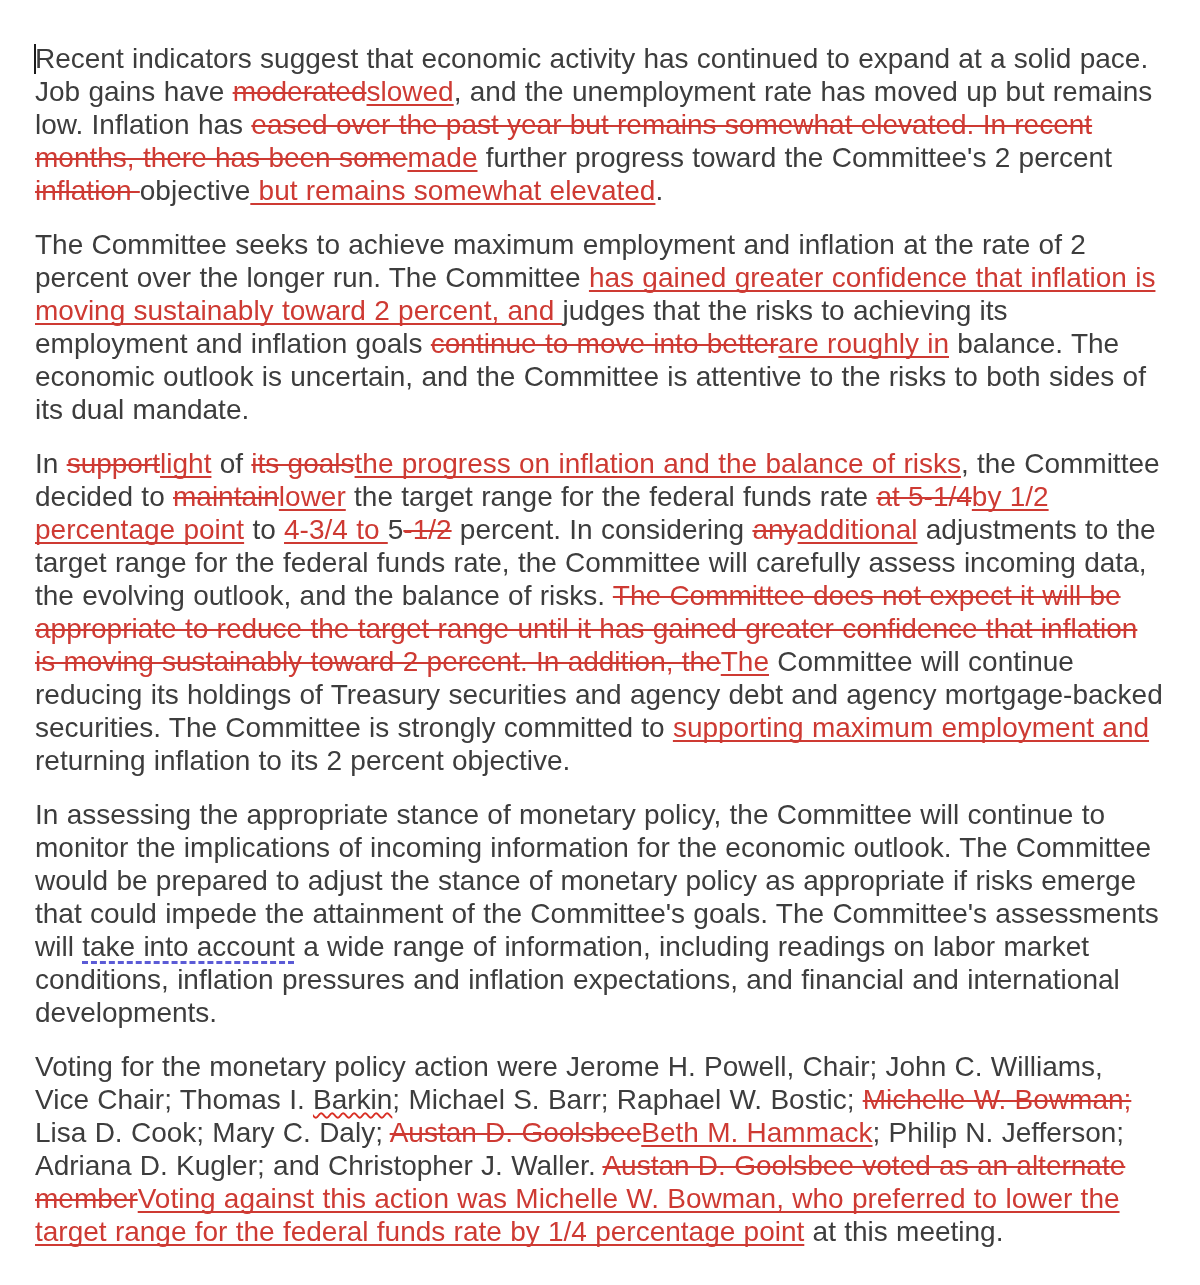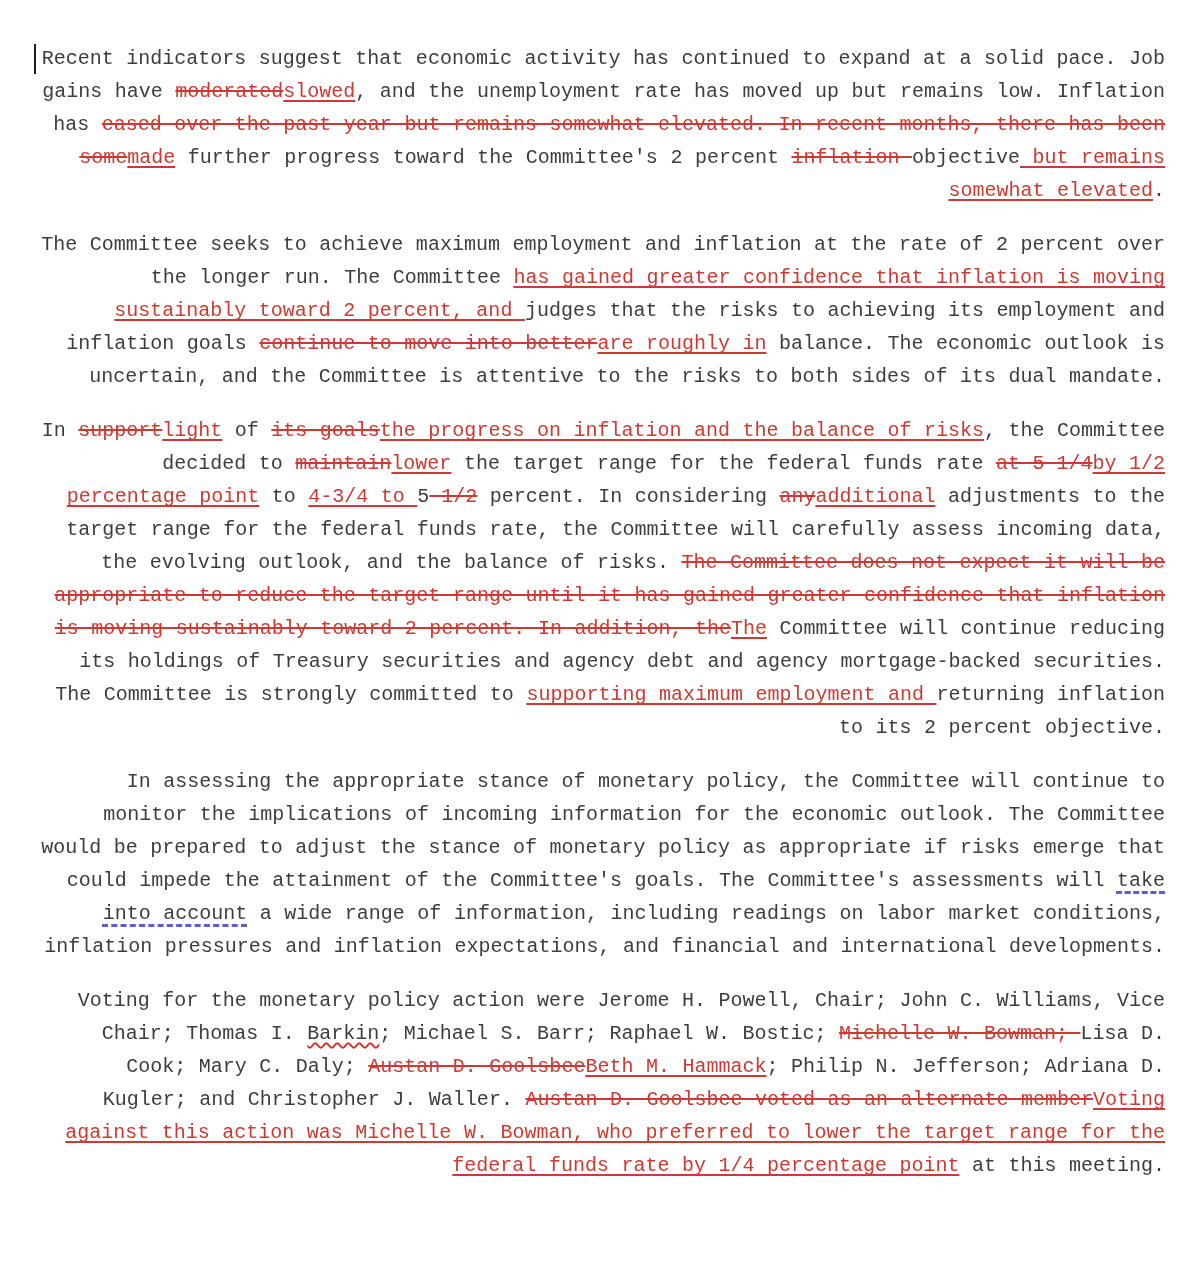--- a/index.html
+++ b/index.html
@@ -17,26 +17,25 @@
     height: 1285px;
     padding: 42px 35px 0 35px;
     font-family: "Liberation Sans", sans-serif;
     cursor: text;
   }
   .doc-content {
     width: 1130px;
   }
   .para {
     margin: 0 0 21px 0;
-    font-size: 20px;
+    font-size: 28px;
     line-height: 33px;
     color: var(--text-color, #3d3d3d);
-    text-align: right;
+    text-align: left;
     word-spacing: 0.5px;
-    font-family: Liberation Mono, monospace;
   }
   .run-normal {
     color: var(--text-color, #3d3d3d);
   }
   .run-del {
     color: var(--revision-color, #ce3a33);
     text-decoration: line-through;
     text-decoration-thickness: 2px;
   }
   .run-ins {

